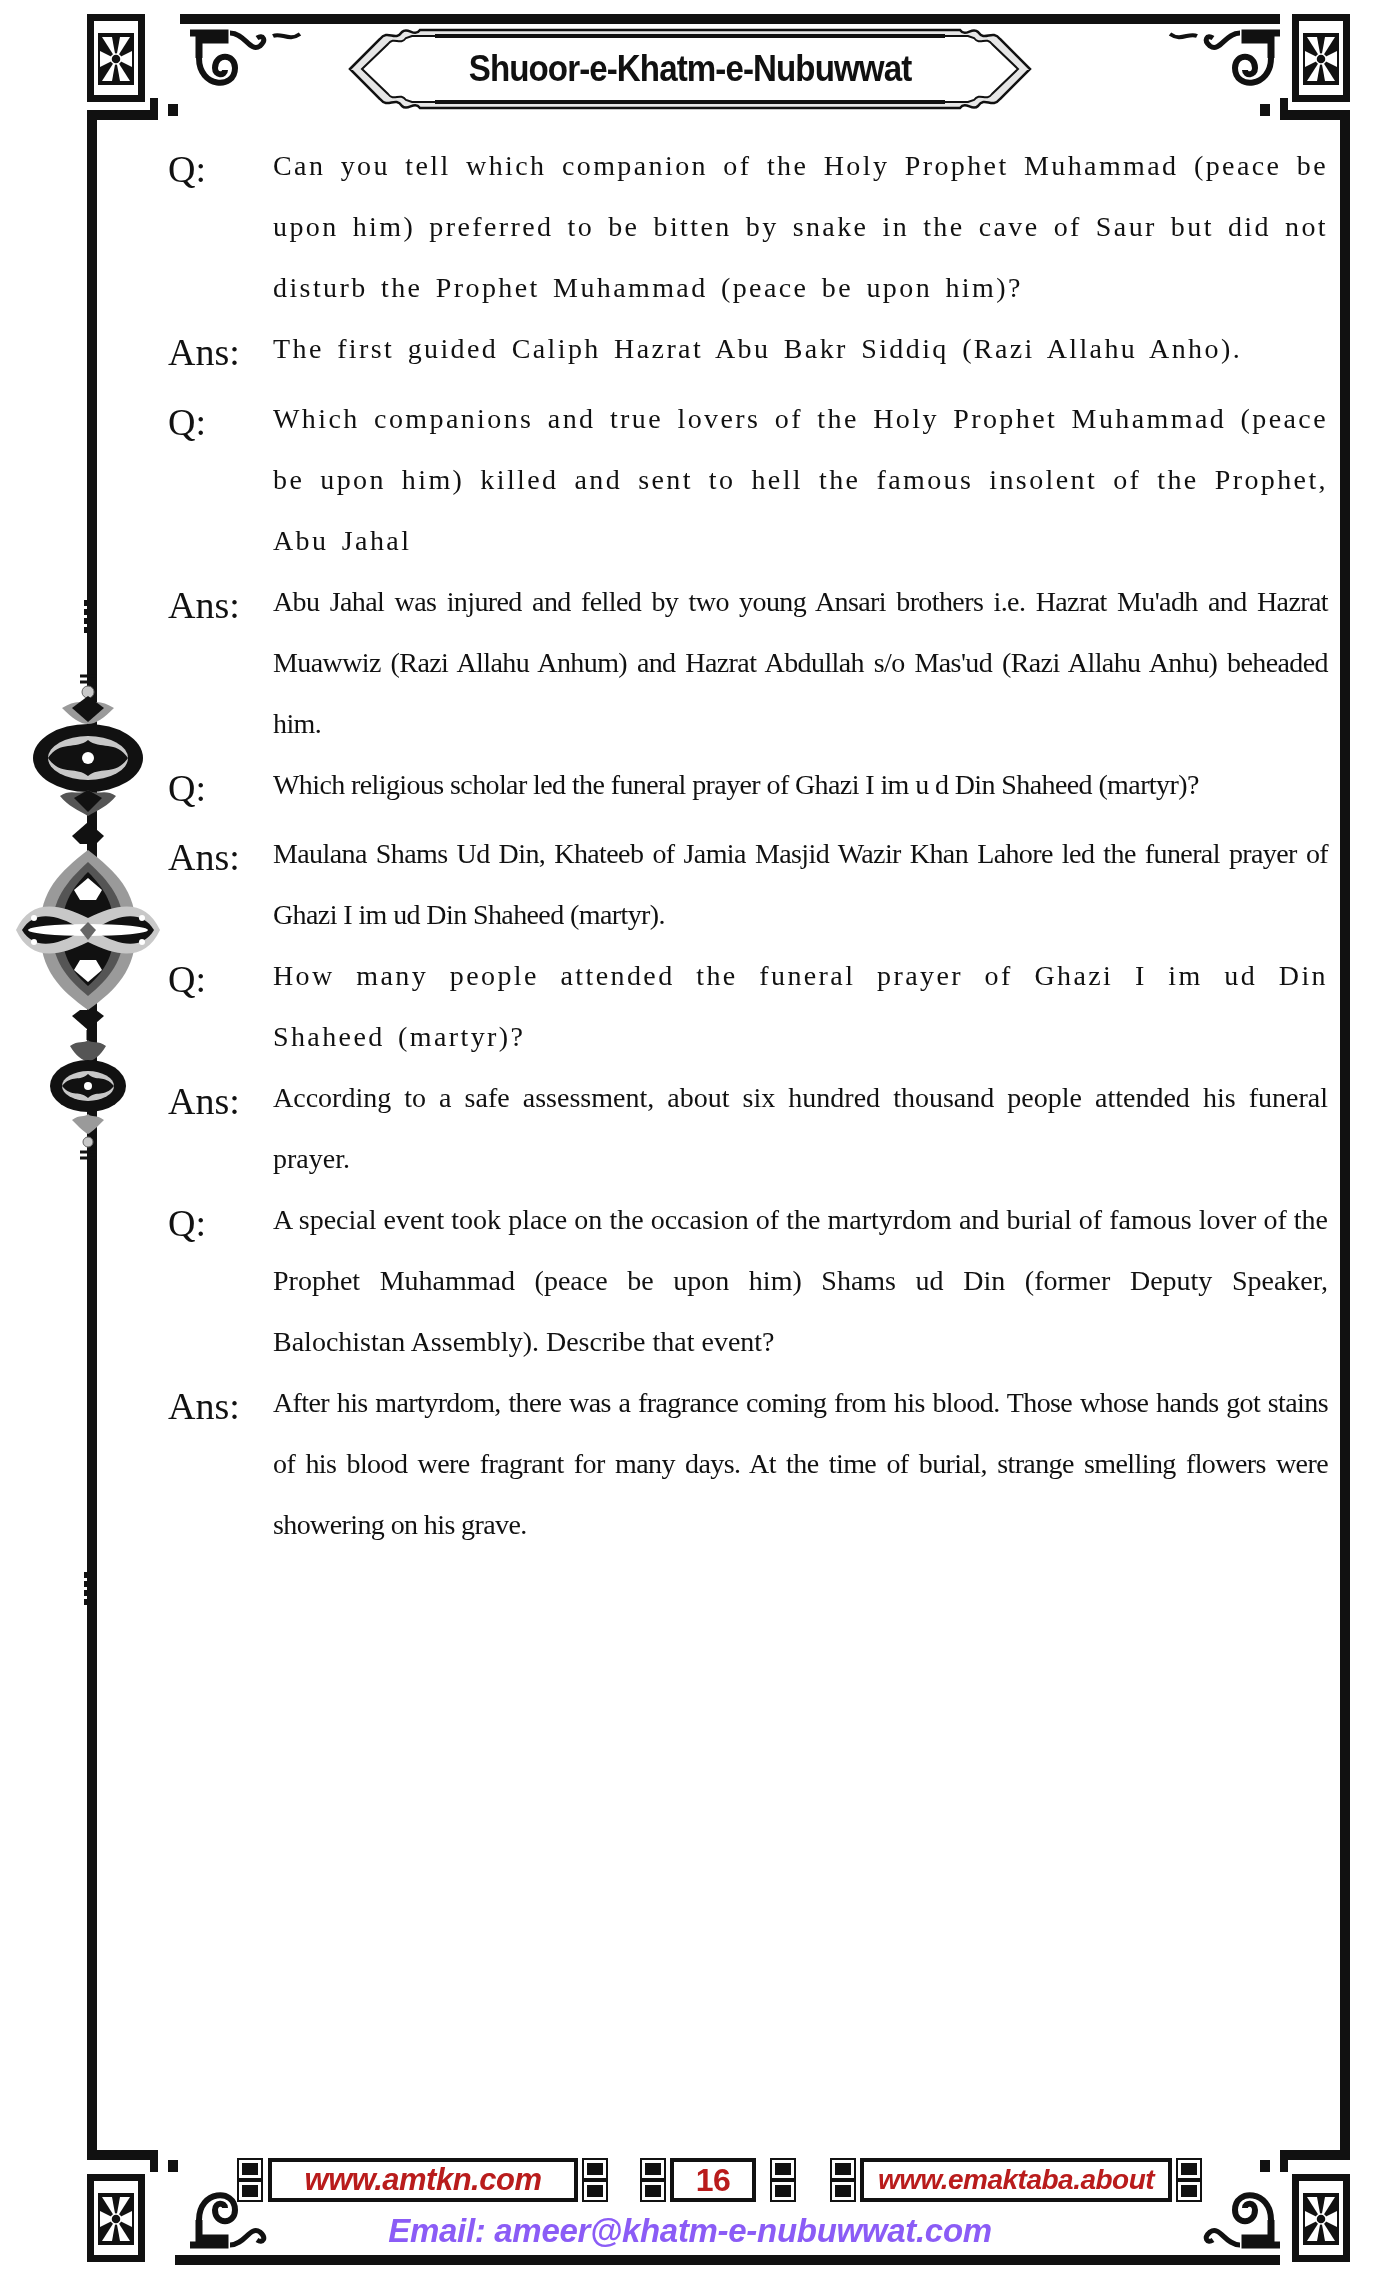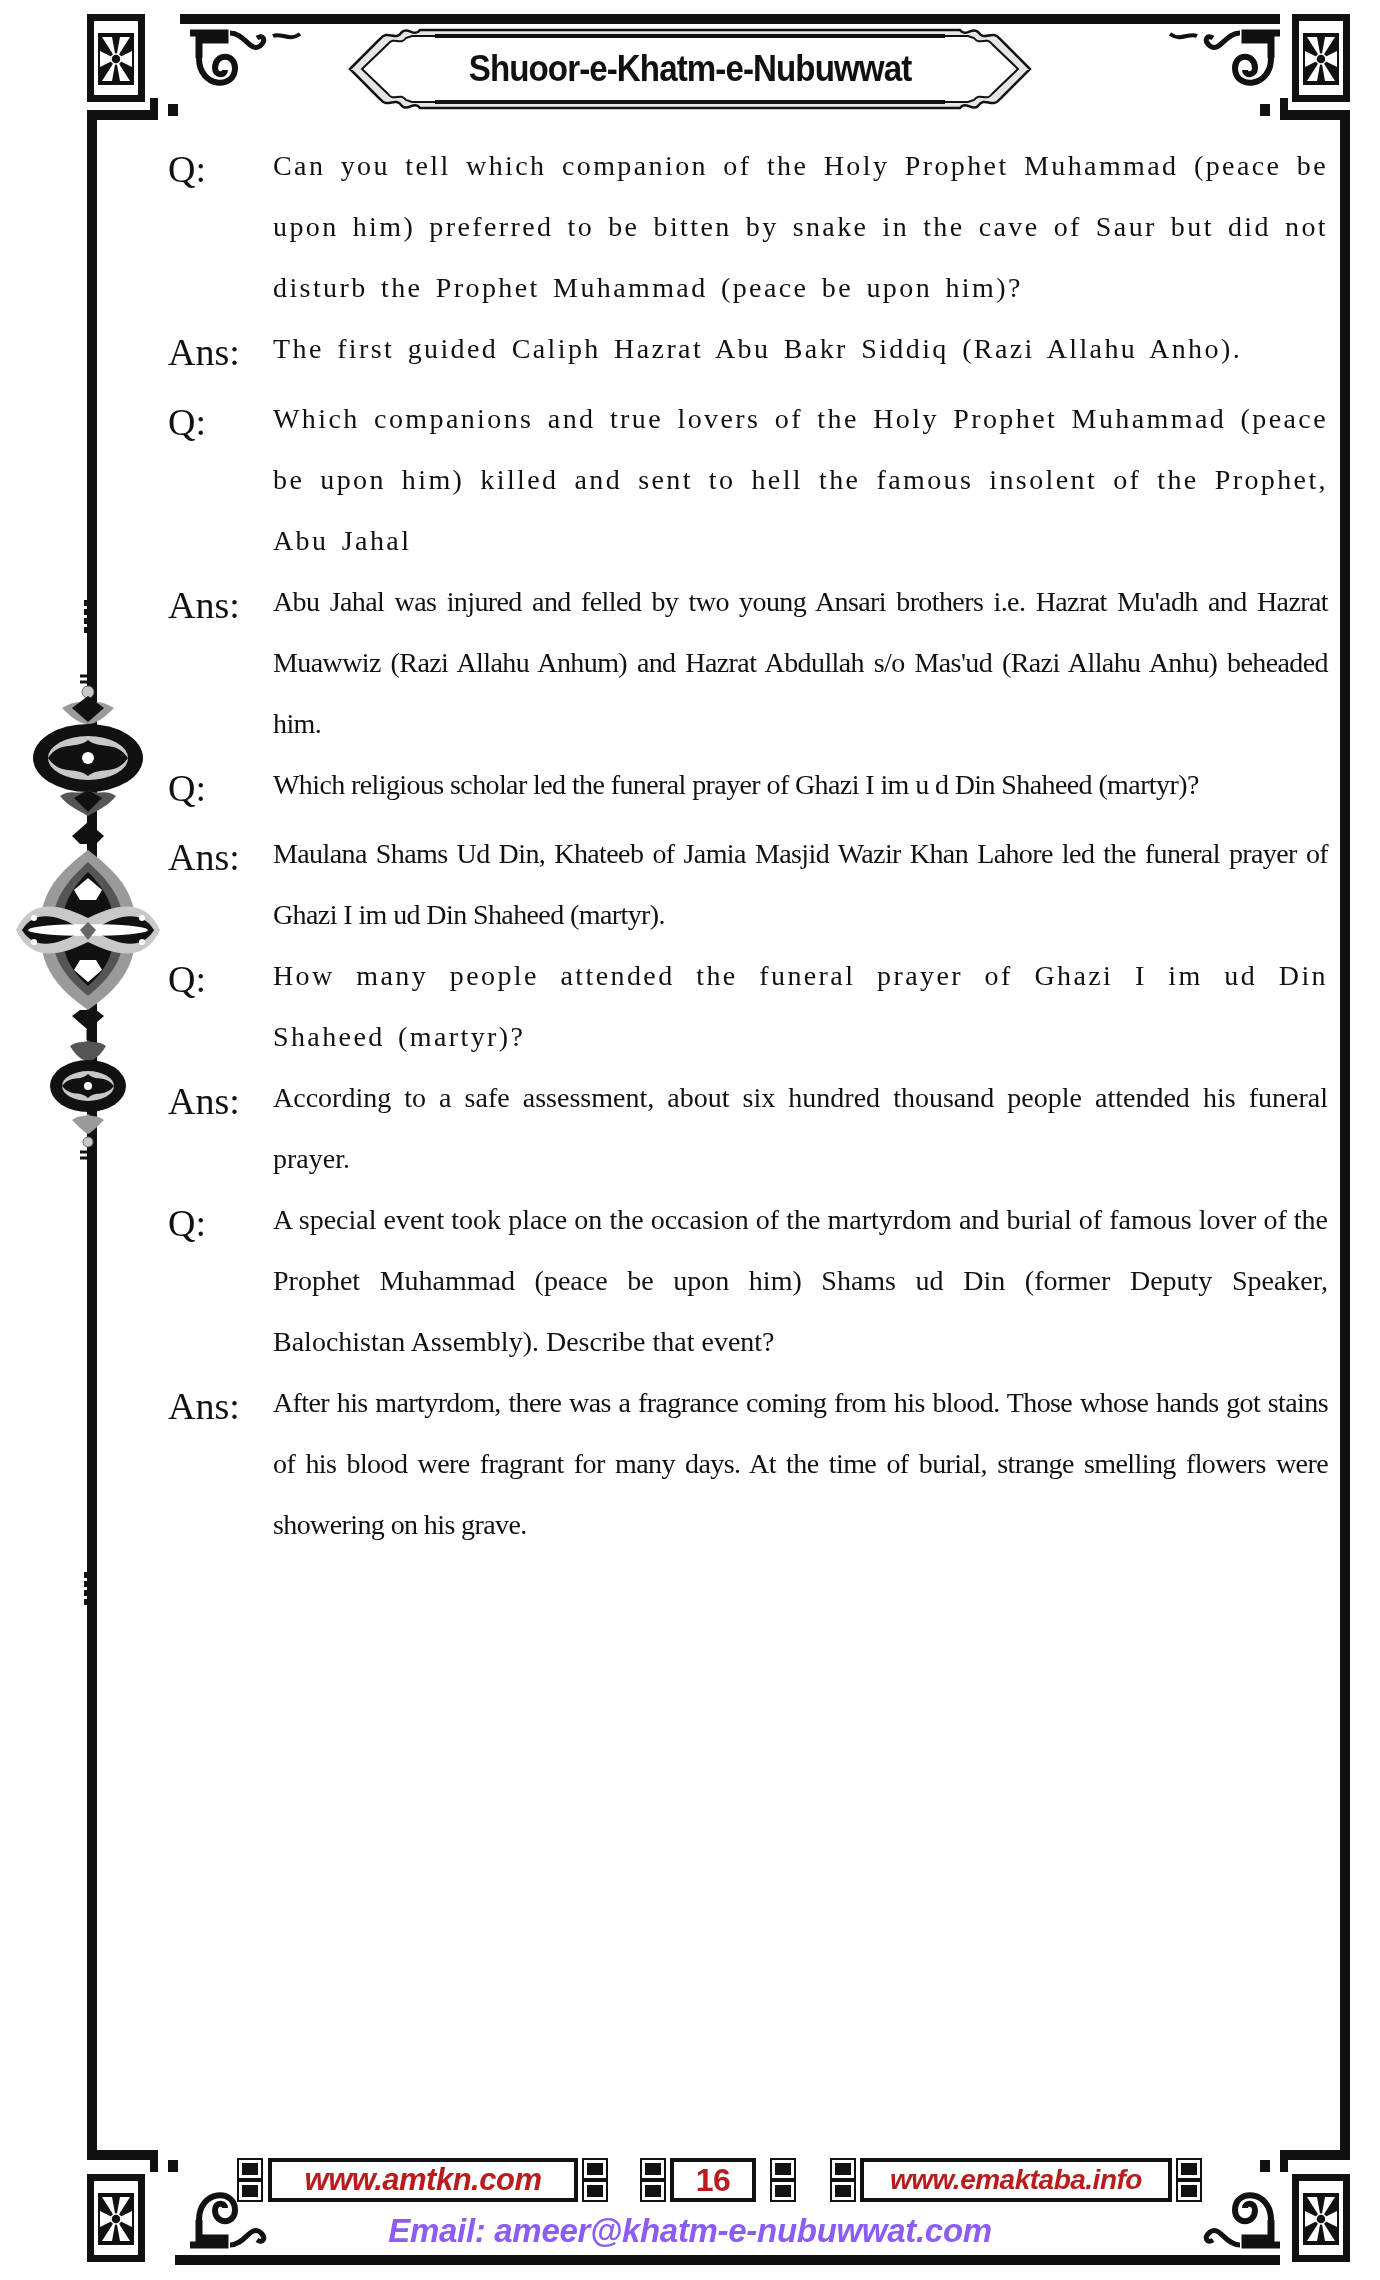--- a/index.html
+++ b/index.html
@@ -285,21 +285,21 @@
       <rect x="1" y="23" width="24" height="20" fill="#fff" stroke="#111" stroke-width="2"></rect>
       <rect x="5" y="27" width="16" height="12" fill="#111"></rect>
     </svg>
 
   <svg class="mini-tile" viewBox="0 0 26 44" style="left:830px;">
       <rect x="1" y="1" width="24" height="20" fill="#fff" stroke="#111" stroke-width="2"></rect>
       <rect x="5" y="5" width="16" height="12" fill="#111"></rect>
       <rect x="1" y="23" width="24" height="20" fill="#fff" stroke="#111" stroke-width="2"></rect>
       <rect x="5" y="27" width="16" height="12" fill="#111"></rect>
     </svg>
-  <div class="footer-box" style="left:860px; width:312px; font-size:28px;">www.emaktaba.info</div>
+  <div class="footer-box" style="left:860px; width:312px; font-size:28px;">www.emaktaba.about</div>
   <svg class="mini-tile" viewBox="0 0 26 44" style="left:1176px;">
       <rect x="1" y="1" width="24" height="20" fill="#fff" stroke="#111" stroke-width="2"></rect>
       <rect x="5" y="5" width="16" height="12" fill="#111"></rect>
       <rect x="1" y="23" width="24" height="20" fill="#fff" stroke="#111" stroke-width="2"></rect>
       <rect x="5" y="27" width="16" height="12" fill="#111"></rect>
     </svg>
 
   <div class="email">Email: ameer@khatm-e-nubuwwat.com</div>
 </div>
 

